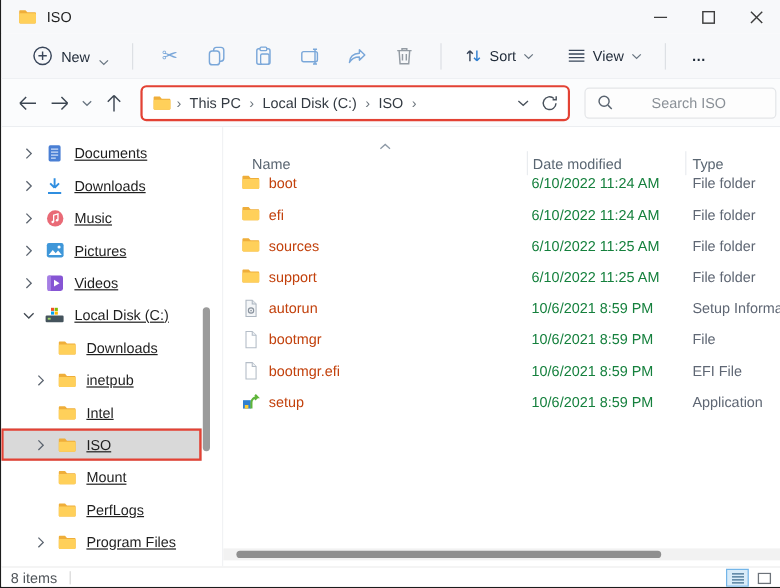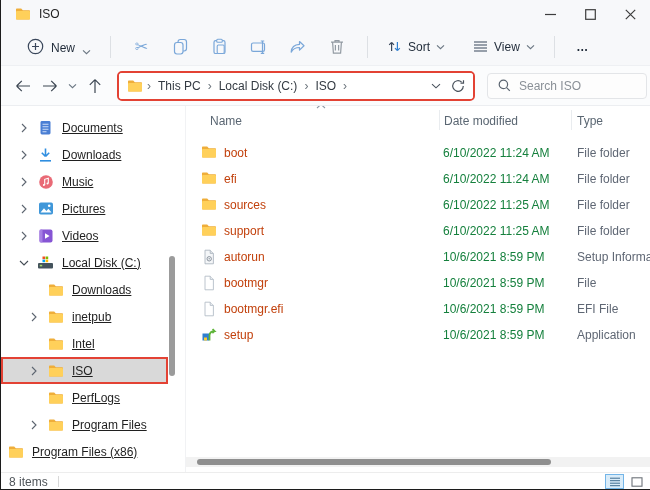--- a/index.html
+++ b/index.html
@@ -26,36 +26,36 @@
   
   .addressrow{height:40px;background:#fbfcfd;display:flex;align-items:center;border-bottom:1px solid #eceef1;padding-left:8px;}
   .nav-btn{width:27px;height:28px;display:flex;align-items:center;justify-content:center;color:#3c4652;}
   .nav-chev{width:18px;}
   .addr-annot{border:2px solid var(--annotation);border-radius:5px;margin-left:9px;}
   .addrbar{width:354px;height:26px;background:#fff;display:flex;align-items:center;padding:0 8px;border-radius:3px;}
   .crumb{padding:0 3px;color:#333a42;white-space:nowrap;}
   .crumb-sep{color:#6c757d;padding:0 4px;font-size:12px;}
   .addr-right{margin-left:auto;display:flex;align-items:center;gap:10px;color:#49525c;}
   .searchbox{width:160px;height:26px;border:1px solid #e3e5e8;border-radius:4px;background:#fdfdfd;display:flex;align-items:center;gap:8px;padding:0 10px;margin-left:12px;}
-  .searchbox input{border:none;outline:none;background:transparent;font-family:"Liberation Sans",sans-serif;font-size:12px;color:#333;width:110px;padding:0;}
+  .searchbox input{border:none;outline:none;background:transparent;font-family:"Liberation Sans",sans-serif;font-size:12px;color:#333;width:110px;padding:0;text-align:center;}
   .searchbox input::placeholder{color:#8a9097;}
   
   .content{display:flex;height:366px;position:relative;background:#fff;}
   .sidebar{width:184px;position:relative;padding-top:8px;overflow:hidden;text-decoration:underline;}
   .side-item{height:27px;display:flex;align-items:center;width:167px;position:relative;}
   .side-item .chev{width:14px;margin-left:16px;display:flex;justify-content:center;color:#5d6570;}
   .side-item.lvl1 .chev{margin-left:26px;}
   .side-item .sicon{width:17px;height:17px;margin-left:6px;display:flex;align-items:center;justify-content:center;}
   .side-item .slabel{margin-left:8px;color:#1f1f1f;white-space:nowrap;}
   .side-item.selected{background:var(--selgray);}
   .side-item.annotated{box-shadow:inset 0 0 0 2px var(--annotation);}
   .side-scroll{position:absolute;right:10px;top:150px;width:6px;height:120px;background:#9b9b9b;border-radius:3px;}
   
   .filearea{flex:1;position:relative;border-left:1px solid #f1f2f4;overflow:hidden;}
-  .fl-header{position:absolute;top:0;left:0;right:0;height:26px;color:#5a6672;}
+  .fl-header{position:absolute;top:16px;left:0;right:0;height:26px;color:#5a6672;}
   .h-name{position:absolute;left:24px;top:8px;}
   .h-caret{position:absolute;left:130px;top:-3px;color:#8d99a6;}
   .h-sep{position:absolute;top:4px;width:1px;height:20px;background:#e9ecef;}
   .h-date{position:absolute;left:258px;top:8px;}
   .h-type{position:absolute;left:391px;top:8px;}
   .fl-rows{position:absolute;top:34px;left:0;right:0;}
   .frow{height:26px;position:relative;}
   .ficon{position:absolute;left:15px;top:5px;width:16px;height:16px;}
   .fname{position:absolute;left:38px;top:6px;color:#c2410c;}
   .fdate{position:absolute;left:257px;top:6px;color:#15803d;}
@@ -403,20 +403,30 @@
             <span class="slabel">ISO</span>
           </div>
           <div class="side-item lvl1">
             <span class="chev"></span>
             <span class="sicon">
               <svg width="16" height="14" viewBox="0 0 16 13">
                 <path d="M1 2c0-.6.4-1 1-1h4.2l1.6 1.8H14c.6 0 1 .4 1 1V11c0 .6-.4 1-1 1H2c-.6 0-1-.4-1-1z" fill="var(--folder2)"></path>
                 <rect x="1" y="3.6" width="14" height="8.4" rx="1" fill="var(--folder1)"></rect>
               </svg>
             </span>
+            <span class="slabel">Mount</span>
+          </div>
+          <div class="side-item lvl1">
+            <span class="chev"></span>
+            <span class="sicon">
+              <svg width="16" height="14" viewBox="0 0 16 13">
+                <path d="M1 2c0-.6.4-1 1-1h4.2l1.6 1.8H14c.6 0 1 .4 1 1V11c0 .6-.4 1-1 1H2c-.6 0-1-.4-1-1z" fill="var(--folder2)"></path>
+                <rect x="1" y="3.6" width="14" height="8.4" rx="1" fill="var(--folder1)"></rect>
+              </svg>
+            </span>
             <span class="slabel">PerfLogs</span>
           </div>
           <div class="side-item lvl1">
             <span class="chev">
               <svg width="6" height="10" viewBox="0 0 6 10">
                 <path d="M1 1l4 4-4 4" fill="none" stroke="#5d6570" stroke-width="1.1"></path>
               </svg>
             </span>
             <span class="sicon">
               <svg width="16" height="14" viewBox="0 0 16 13">

